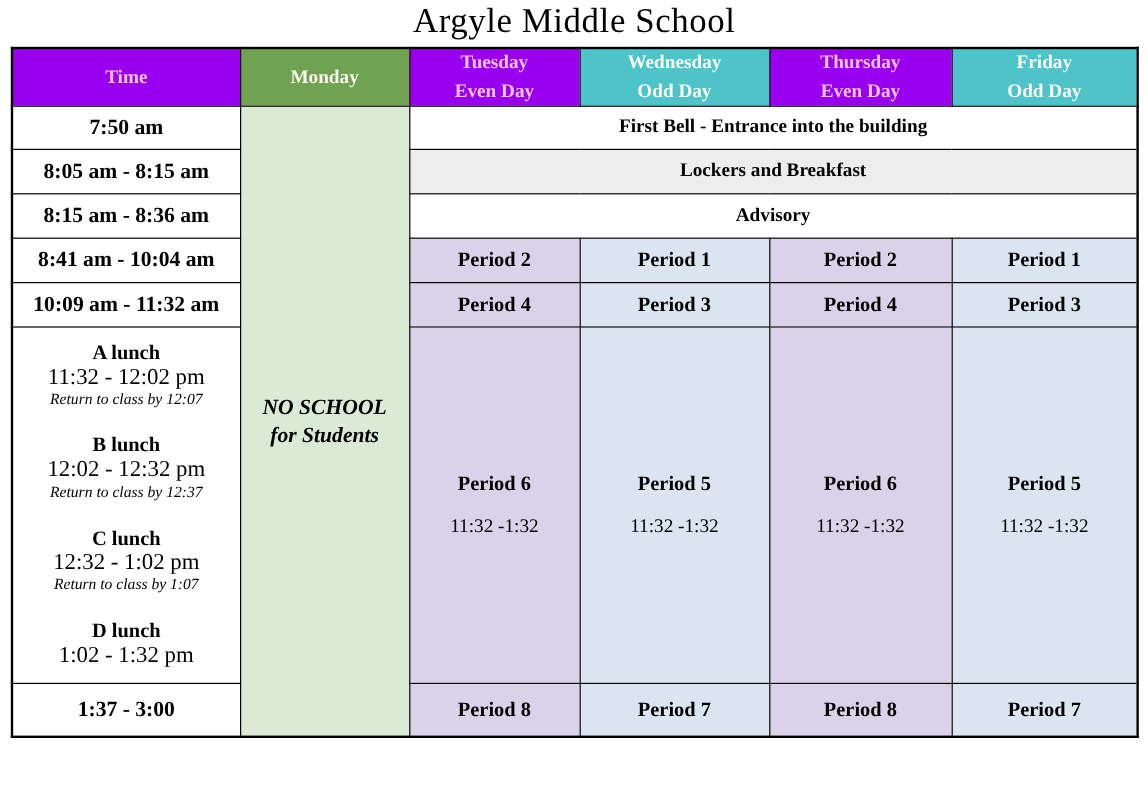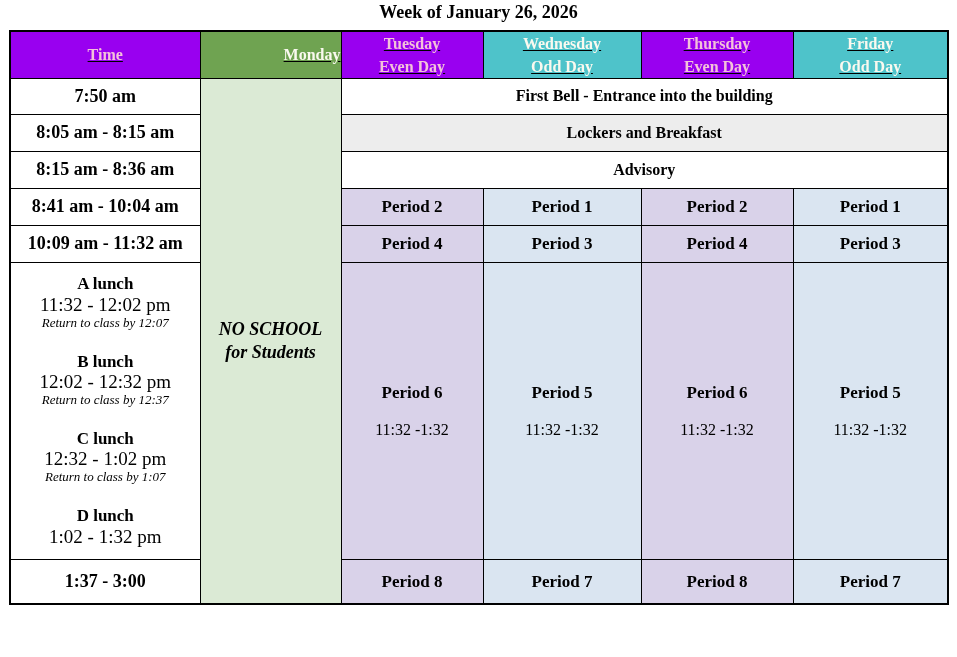--- a/index.html
+++ b/index.html
@@ -26,28 +26,28 @@
   table.schedule{
     border-collapse:collapse; table-layout:fixed;
     width:938px; margin:6px 0 0 9px;
     border:2px solid var(--border);
   }
   td,th{
     border:1.5px solid var(--border);
     text-align:center; vertical-align:middle;
     padding:0; overflow:hidden;
   }
-  tr.rh{height:40px;text-decoration:underline;}
+  tr.rh{height:40px;}
   tr.r1{height:36px;}
   tr.r2,tr.r3,tr.r4,tr.r5{height:37px;padding-left:23px;}
   tr.rl{height:297px;}
   tr.rz{height:45px;}
   th{font-weight:700; font-size:16px; line-height:1.45;}
   th.c-purple{background:var(--purple); color:var(--pink_text);}
-  th.c-green{background:var(--green); color:var(--cream_text);text-align:right;}
+  th.c-green{background:var(--green); color:var(--cream_text);}
   th.c-teal{background:var(--teal); color:var(--cream_text);}
   td.timecell{font-weight:700; font-size:18px; background:#fff;}
   td.mono-col{background:var(--light_green);}
   .noschool{
     font-weight:700; font-style:italic; font-size:18px; line-height:1.3;
   }
   td.act{font-weight:700; font-size:16px; background:#fff;margin-top:44px;}
   td.act.gray{background:var(--light_gray);}
   td.p-purple{background:var(--light_purple);}
   td.p-blue{background:var(--light_blue);}
@@ -61,21 +61,21 @@
   }
   .lunch{display:flex; flex-direction:column; align-items:center;}
   .lname{font-weight:700; font-size:17px; line-height:1.15;}
   .ltime{font-weight:400; font-size:19px; line-height:1.15;}
   .lnote{font-weight:400; font-style:italic; font-size:13px; line-height:1.15;}
 </style>
 </head>
 <body>
 
 <div class="page">
-  <div class="subtitle">Week of January 26, 2026</div>
+  <div class="title">Argyle Middle School</div>
 
   <table class="schedule">
     <colgroup>
       <col style="width:190px">
       <col style="width:141px">
       <col style="width:142px">
       <col style="width:158px">
       <col style="width:152px">
       <col style="width:155px">
     </colgroup>

